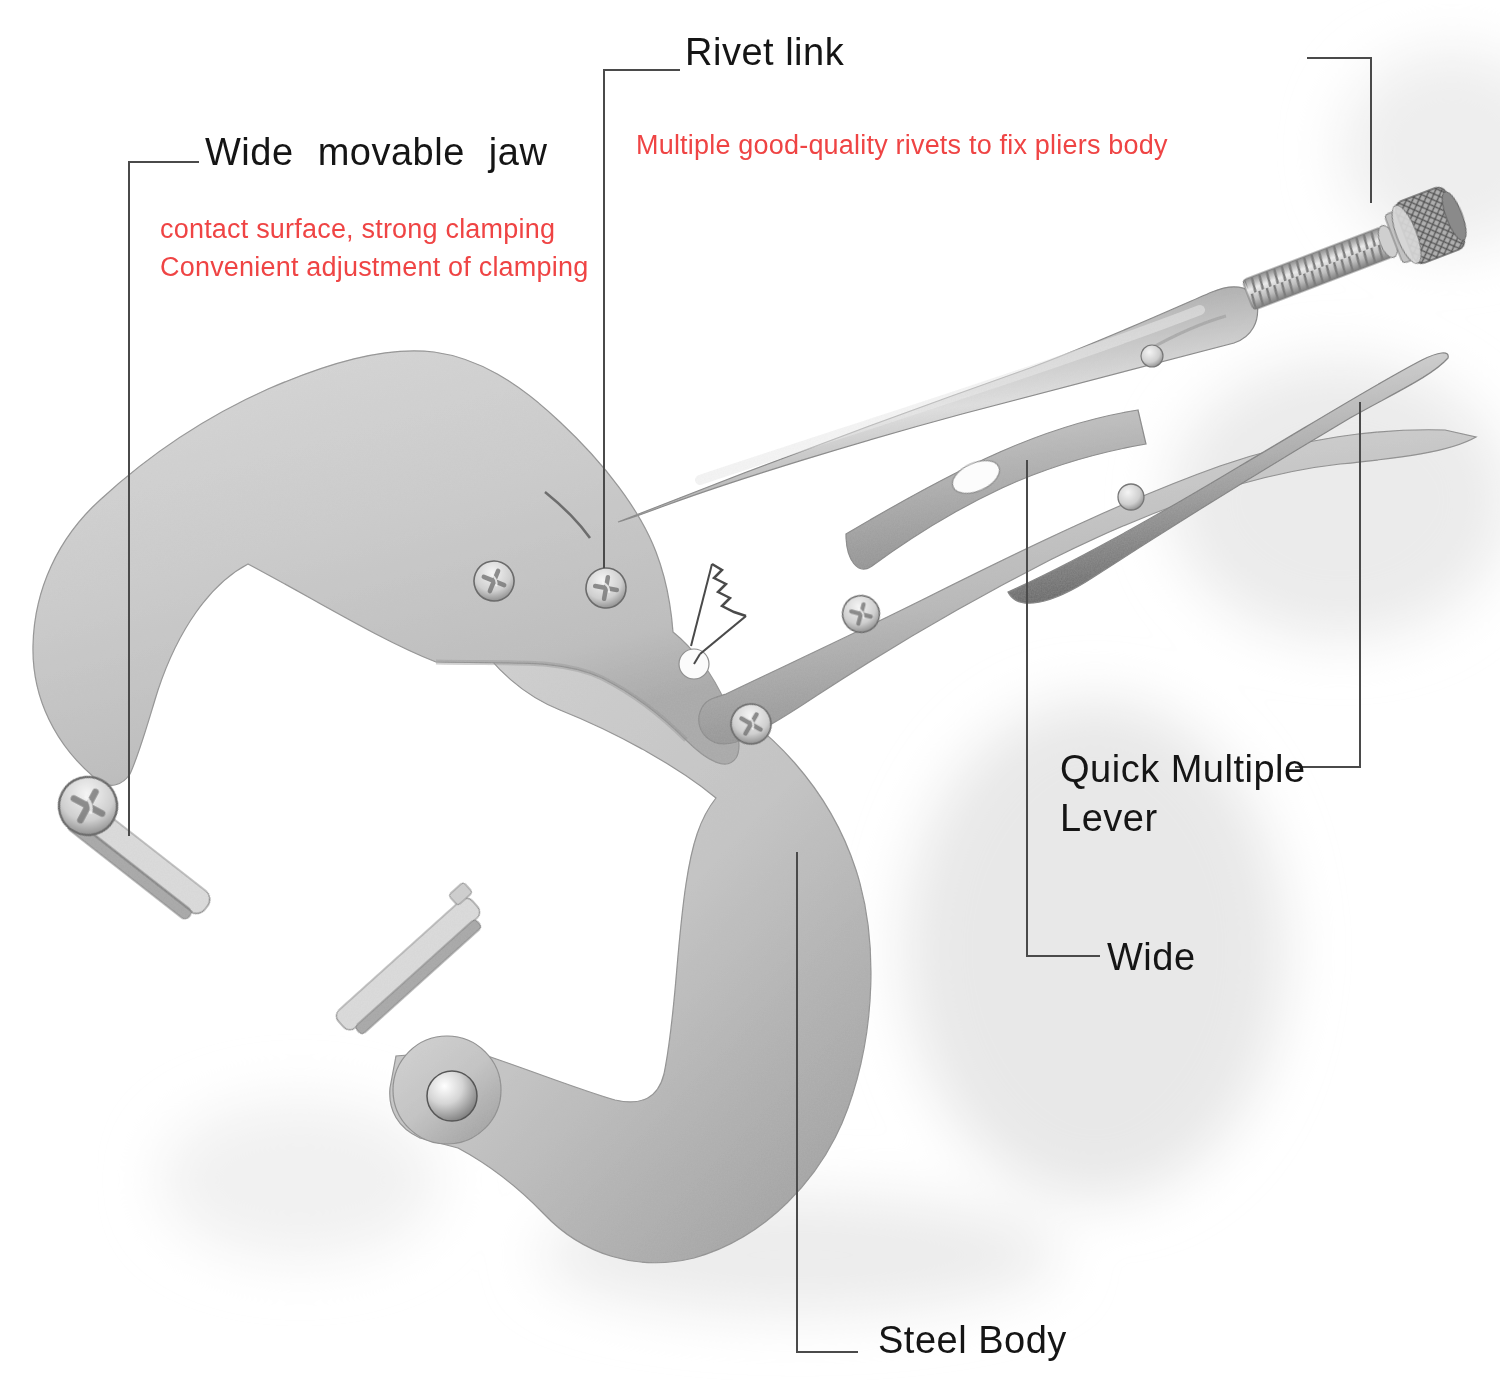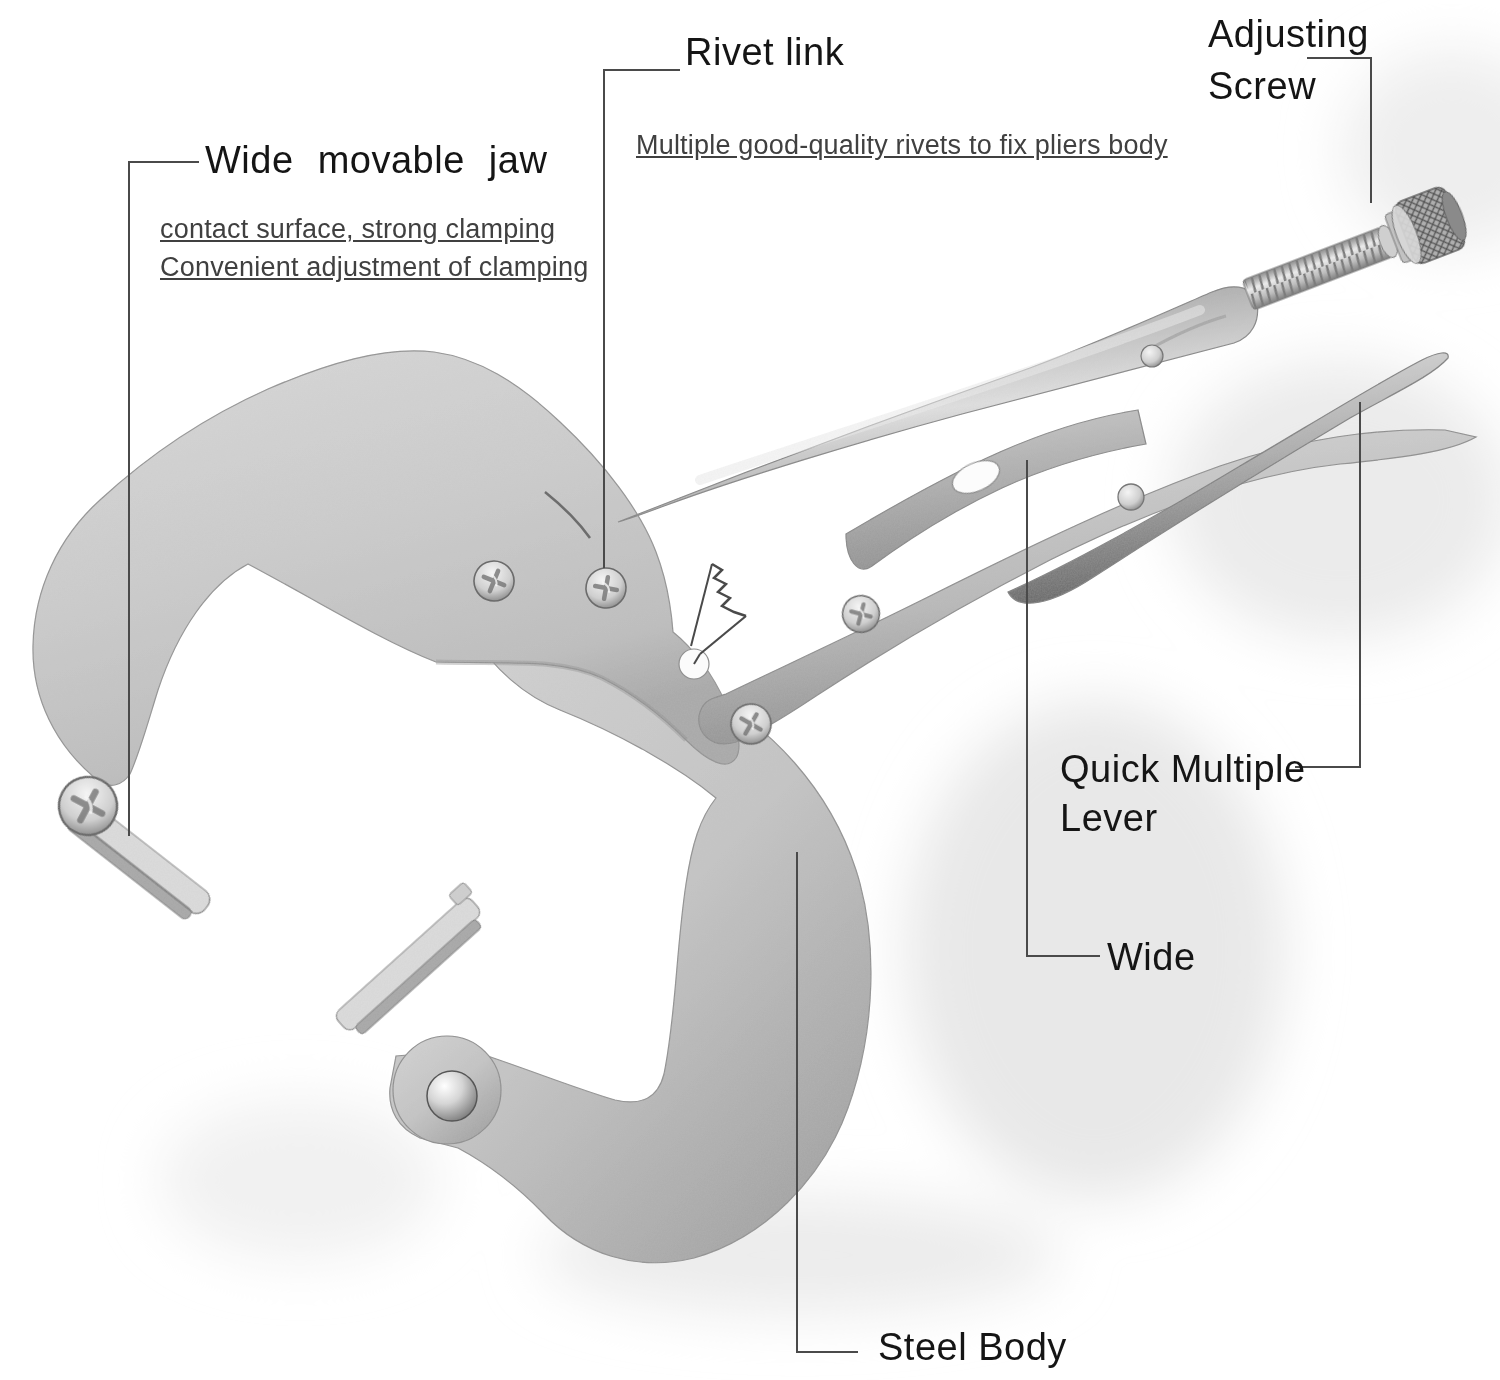--- a/index.html
+++ b/index.html
@@ -3,22 +3,22 @@
 <meta charset="utf-8">
 <style>
   html,body{margin:0;padding:0;background:#ffffff;}
   #stage{
     position:relative;width:1500px;height:1380px;overflow:hidden;
     background:#ffffff;font-family:"Liberation Sans","DejaVu Sans",sans-serif;
   }
   #tool-svg{position:absolute;left:0;top:0;}
   .label{position:absolute;color:#151515;white-space:nowrap;}
   .label-title{font-size:38px;line-height:50px;letter-spacing:0.5px;}
-  .label-title.wide-space{word-spacing:13px;margin-top:8px;}
-  .label-desc{font-size:27px;line-height:38px;color:#404040;letter-spacing:0.2px;text-decoration:underline;}
+  .label-title.wide-space{word-spacing:13px;}
+  .label-desc{font-size:27px;line-height:38px;color:#ef4444;letter-spacing:0.2px;}
   .tline{display:block;}
 </style>
 </head>
 <body>
 
 <div id="stage">
 
   <svg id="tool-svg" width="1500" height="1380" viewBox="0 0 1500 1380">
     <defs>
       <linearGradient id="gJaw" x1="0" y1="0" x2="0.45" y2="1">
@@ -241,27 +241,23 @@
   <div class="label label-desc" style="left:160px;top:210px;">
     <span class="tline">contact surface, strong clamping</span>
     <span class="tline">Convenient adjustment of clamping</span>
   </div>
 
   <div class="label label-title" style="left:685px;top:27px;">Rivet link</div>
   <div class="label label-desc" style="left:636px;top:126px;">
     <span class="tline">Multiple good-quality rivets to fix pliers body</span>
   </div>
 
-  <div class="label label-title" style="left:1208px;top:8px;line-height:52px;">
-    <span class="tline">Adjusting</span>
-    <span class="tline">Screw</span>
-  </div>
 
   <div class="label label-title" style="left:1060px;top:745px;line-height:49px;">
     <span class="tline">Quick Multiple</span>
     <span class="tline">Lever</span>
   </div>
 
   <div class="label label-title" style="left:1107px;top:932px;">Wide</div>
 
-  <div class="label label-title" style="left:878px;top:1315px;margin-top:7px;">Steel Body</div>
+  <div class="label label-title" style="left:878px;top:1315px;">Steel Body</div>
 
 </div>
 
 </body></html>

